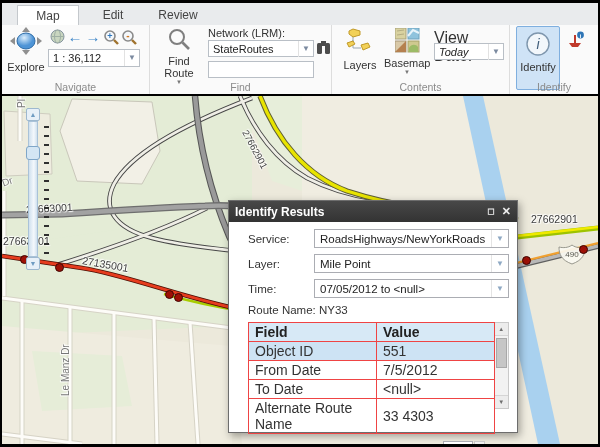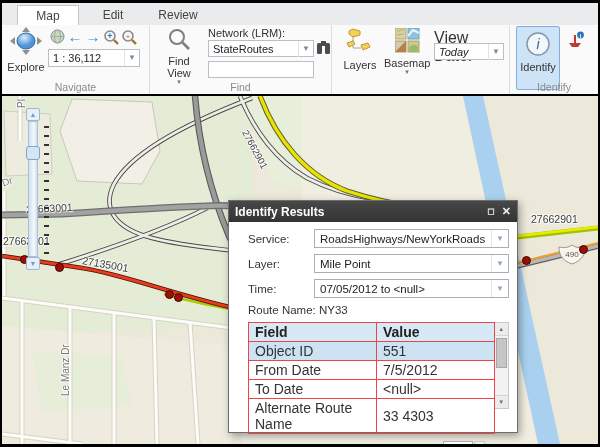--- a/index.html
+++ b/index.html
@@ -131,21 +131,21 @@
         </div>
         <div class="glabel">Navigate</div>
       </div>
 
       <div class="rgroup" style="left:148px;width:182px;">
         <div style="position:absolute;left:8px;top:2px;width:42px;text-align:center;">
           <svg width="24" height="24">
             <circle cx="10" cy="10" r="7" fill="#fbfbfb" stroke="#7f7f7f" stroke-width="2"></circle>
             <line x1="15.5" y1="15.5" x2="22" y2="22" stroke="#7f7f7f" stroke-width="2.6"></line>
           </svg>
-          <div class="rbtn-label" style="width:36px;margin:0 auto;">Find View</div>
+          <div class="rbtn-label" style="width:36px;margin:0 auto;">Find Route</div>
           <div style="font-size:6px;color:#777;">▼</div>
         </div>
         <div style="position:absolute;left:58px;top:2px;font-size:11px;color:#333;">Network (LRM):</div>
         <div class="combo" style="position:absolute;left:58px;top:15px;width:106px;height:17px;">
           <div class="val">StateRoutes</div>
           <div class="dd">▼</div>
         </div>
         <svg style="position:absolute;left:166px;top:15px;" width="15" height="15">
           <rect x="1" y="3" width="5" height="11" rx="1.5" fill="#4c4c4c"></rect>
           <rect x="9" y="3" width="5" height="11" rx="1.5" fill="#4c4c4c"></rect>
@@ -180,20 +180,21 @@
             <path d="M14,20 C16,16 21,16 23,19 L23,24 L14,24 Z" fill="#9cbb66"></path>
           </svg>
           <div class="rbtn-label">Basemap</div>
           <div style="font-size:6px;color:#777;">▼</div>
         </div>
         <div style="position:absolute;left:102px;top:4px;font-size:16px;color:#333;">View Date:</div>
         <div class="combo" style="position:absolute;left:102px;top:18px;width:70px;height:17px;font-style:italic;">
           <div class="val">Today</div>
           <div class="dd">▼</div>
         </div>
+        <div class="glabel">Contents</div>
       </div>
 
       <div class="rgroup" style="left:508px;width:88px;border-right:none;">
         <div class="identify-btn">
           <svg width="26" height="26">
             <circle cx="13" cy="13" r="11" fill="#f2f7fb" stroke="#7e96ad" stroke-width="1.4"></circle>
             <text x="13" y="18" text-anchor="middle" font-size="14" font-family="'Liberation Serif',serif" fill="#3f5d7a" font-style="italic">i</text>
           </svg>
           <div class="rbtn-label">Identify</div>
         </div>

